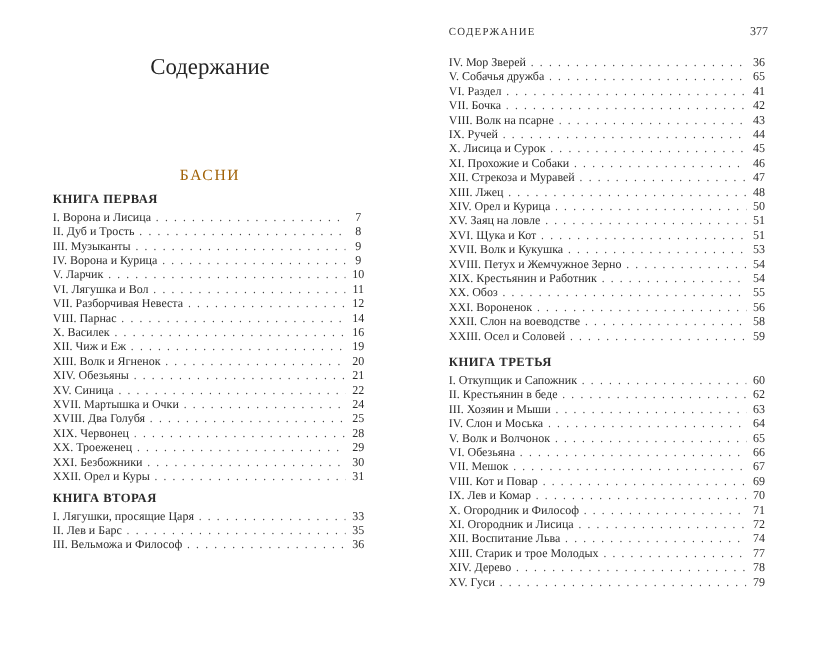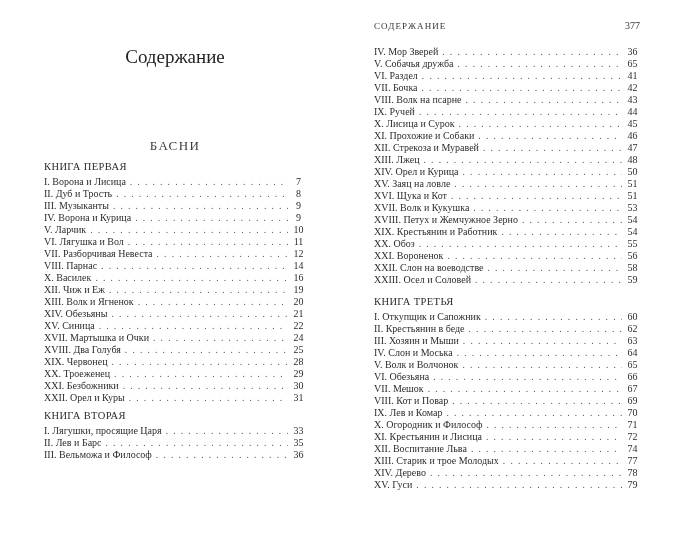--- a/index.html
+++ b/index.html
@@ -21,30 +21,31 @@
     font-weight: normal;
     line-height: 22px;
     color: #242424;
   }
   .section-heading {
     margin-top: 70px;
     text-align: center;
     font-size: 13px;
     letter-spacing: 1.4px;
     line-height: 15px;
-    color: #404040;
+    color: #a16207;
   }
   .books { margin-top: 8px; }
   .book-group + .book-group { margin-top: 6px; }
   .book-heading {
     font-size: 10.5px;
     letter-spacing: 0.4px;
     line-height: 12px;
     margin-bottom: 3px;
     color: #2b2b2b;
+    font-weight: bold;
   }
   .toc-row {
     display: flex;
     align-items: baseline;
     line-height: 12px;
     font-size: 10px;
     color: #2d2d2d;
   }
   .toc-title { white-space: nowrap; flex: 0 0 auto; }
   .dots {
@@ -365,21 +366,21 @@
             <span class="toc-title">IX. Лев и Комар</span>
             <span class="dots"></span>
             <span class="toc-page">70</span>
           </div>
           <div class="toc-row">
             <span class="toc-title">X. Огородник и Философ</span>
             <span class="dots"></span>
             <span class="toc-page">71</span>
           </div>
           <div class="toc-row">
-            <span class="toc-title">XI. Крестьянин и Лисица</span>
+            <span class="toc-title">XI. Огородник и Лисица</span>
             <span class="dots"></span>
             <span class="toc-page">72</span>
           </div>
           <div class="toc-row">
             <span class="toc-title">XII. Воспитание Льва</span>
             <span class="dots"></span>
             <span class="toc-page">74</span>
           </div>
           <div class="toc-row">
             <span class="toc-title">XIII. Старик и трое Молодых</span>

